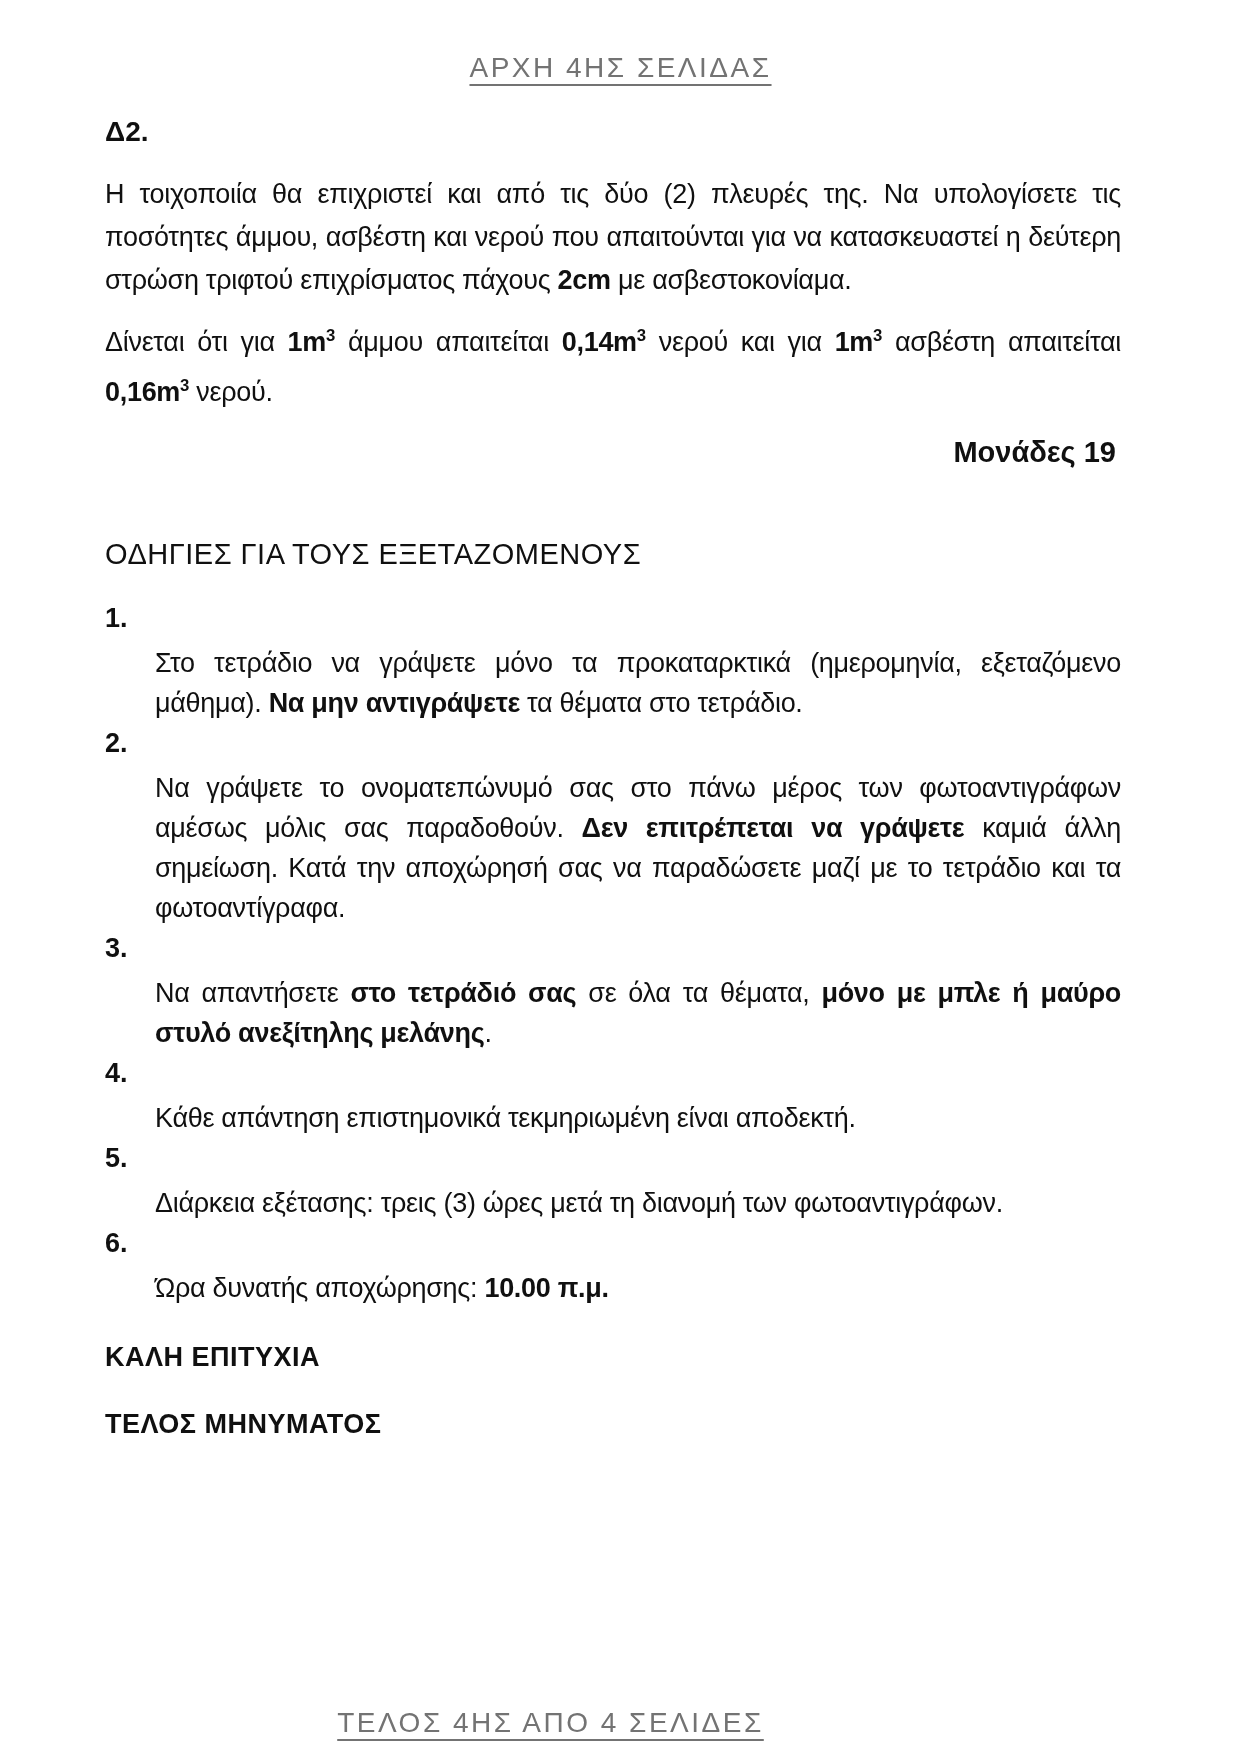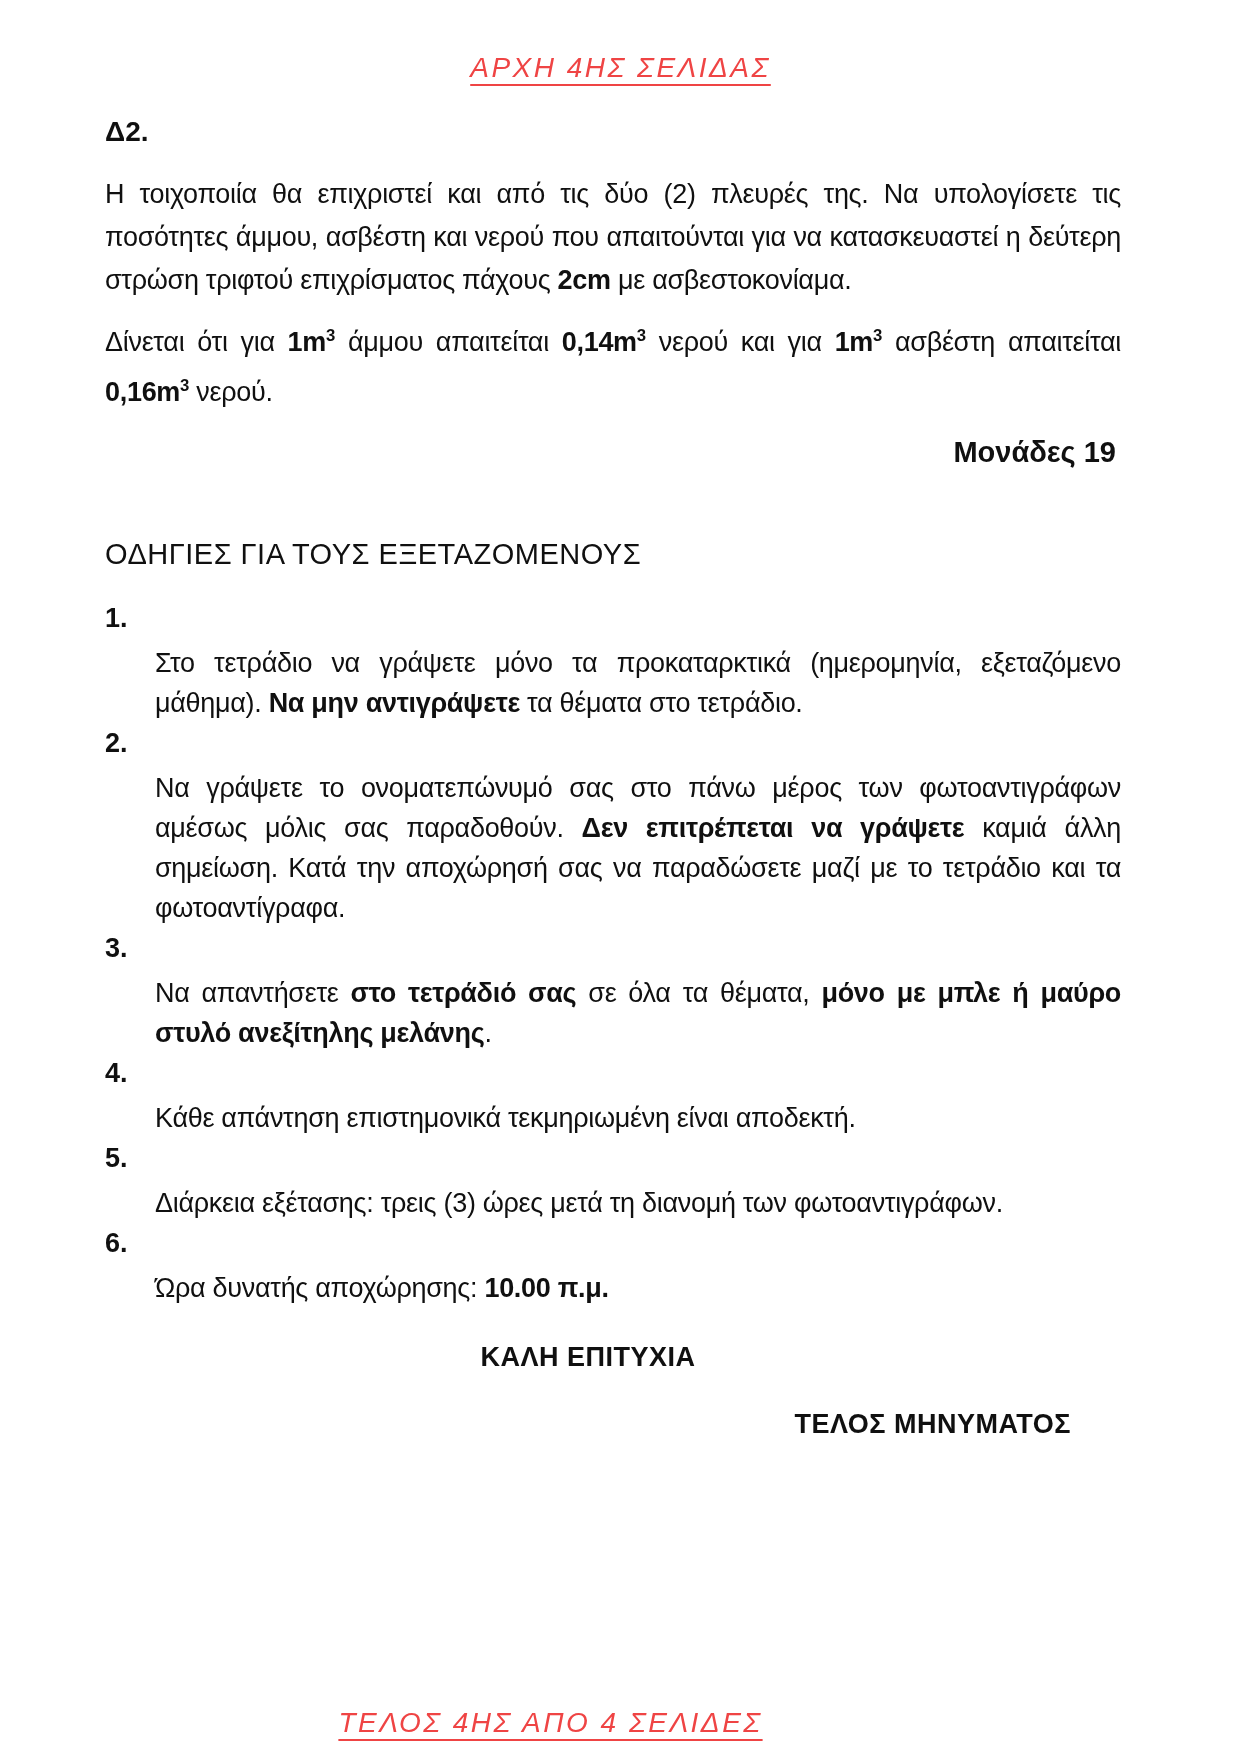--- a/index.html
+++ b/index.html
@@ -17,22 +17,21 @@
   }
   .center { text-align: center; }
   .underlined {
     text-decoration: underline;
     text-decoration-thickness: 2px;
     text-underline-offset: 7px;
   }
   .page-header, .page-footer {
     font-size: 28px;
     letter-spacing: 2.5px;
-    color: #ef4444;
-    font-style: italic;
+    color: #737373;
   }
   .page-footer {
     position: absolute;
     left: 0; right: 140px;
     bottom: 16px;
   }
   .question {
     display: flex;
     margin: 26px 120px 0 105px;
     flex-direction: column;
@@ -77,28 +76,28 @@
   .instr-body {
     flex: 1;
     font-size: 27px;
     line-height: 40px;
     letter-spacing: -0.3px;
     text-align: justify;
     margin-top: 45px;
   }
   .good-luck {
     margin: 34px 170px 0 105px;
-    text-align: center;
+    text-align: left;
     font-size: 27px;
     font-weight: bold;
     letter-spacing: 0.5px;
   }
   .end-message {
     margin: 36px 170px 0 105px;
-    text-align: right;
+    text-align: left;
     font-size: 27px;
     font-weight: bold;
     letter-spacing: 0.5px;
   }
   sup { font-size: 0.62em; }
 </style>
 </head>
 <body>
 
 <div class="page">

